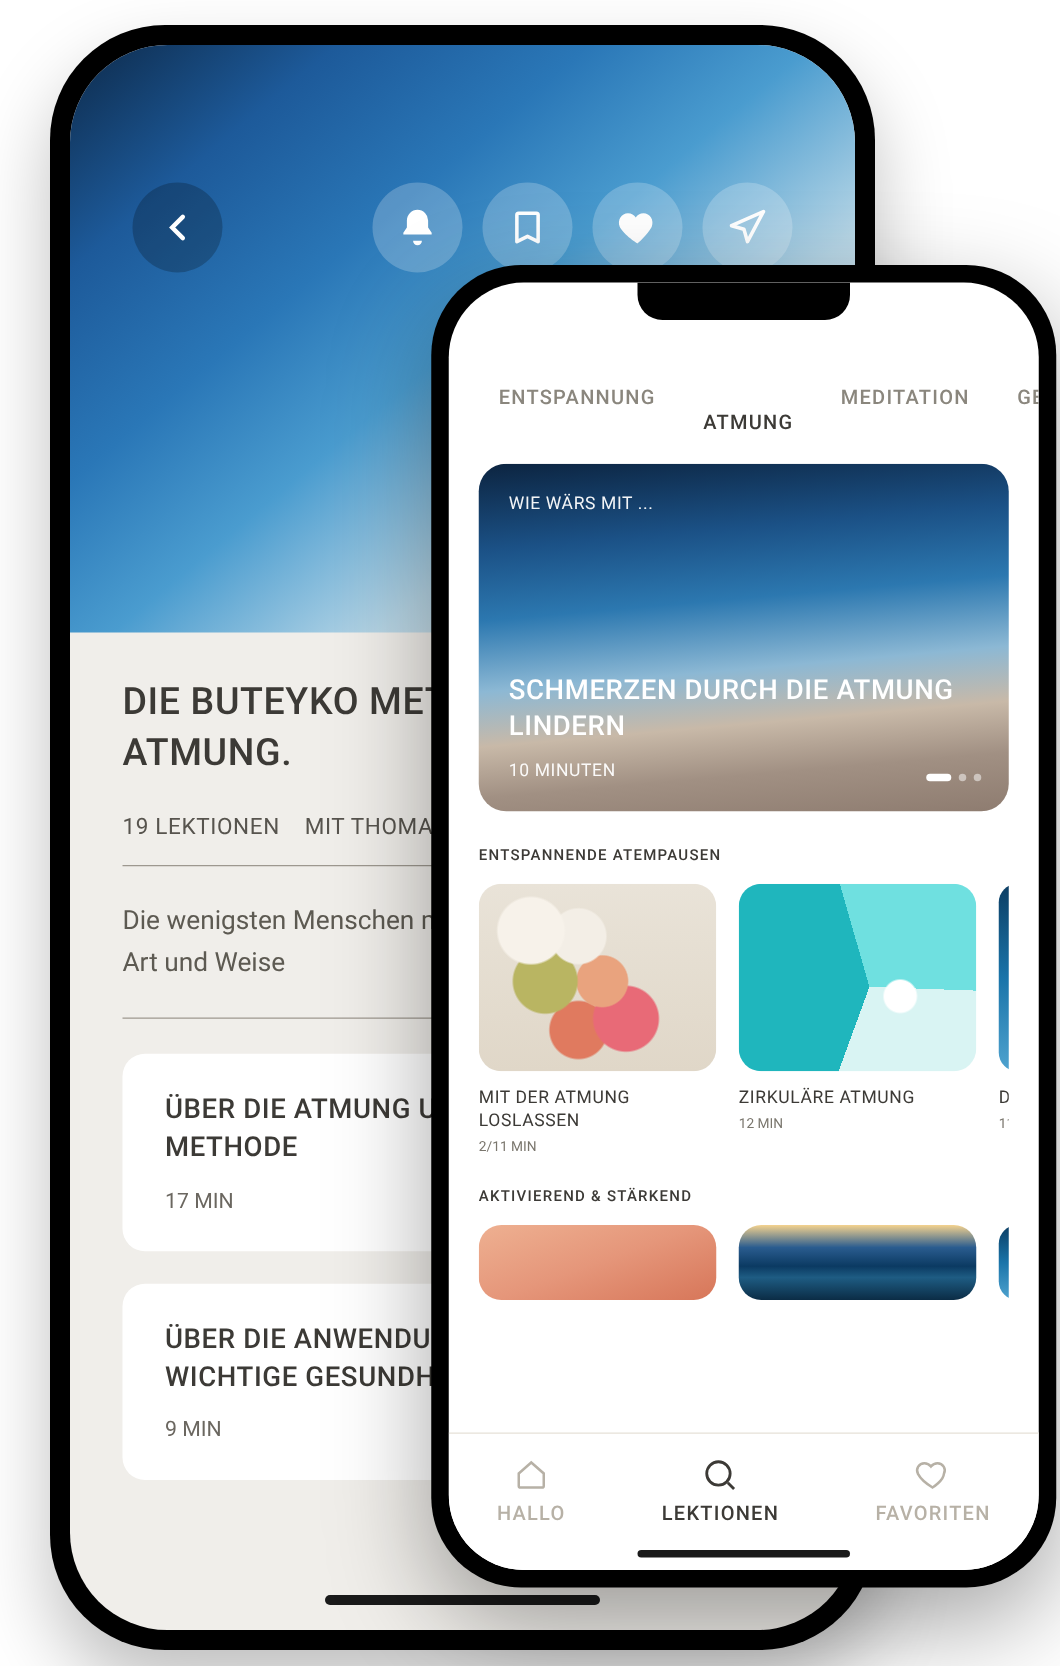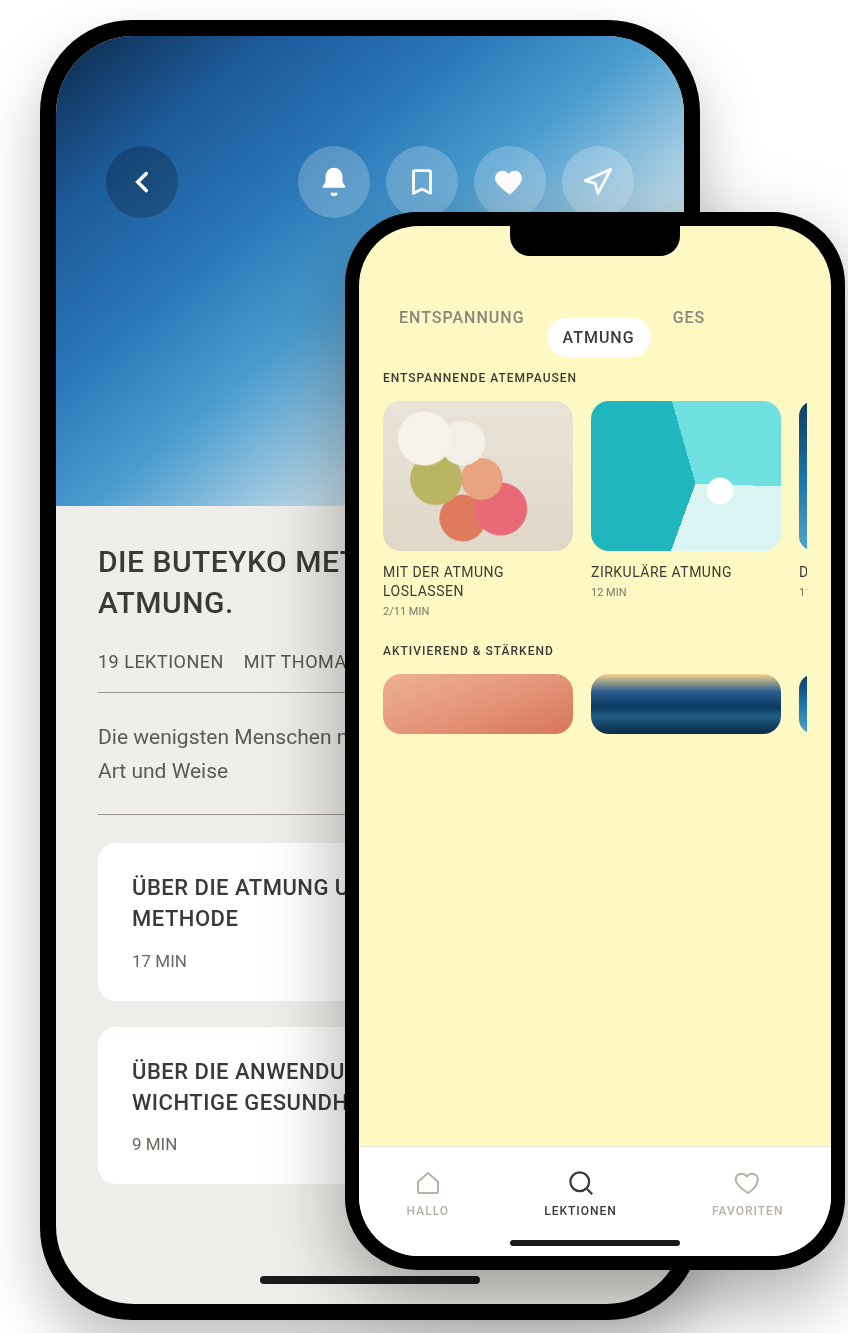--- a/index.html
+++ b/index.html
@@ -126,21 +126,21 @@
     background: #000;
     border-radius: 72px;
     padding: 14px;
     box-shadow: 0 30px 80px rgba(0,0,0,.35);
   }
   .phone2-screen {
     width: 100%;
     height: 100%;
     border-radius: 60px;
     overflow: hidden;
-    background: #fef9c3;
+    background: #ffffff;
     position: relative;
     display: flex;
     flex-direction: column;
   }
   .p2-notch {
     position: absolute;
     top: 0;
     left: 50%;
     transform: translateX(-50%);
     width: 170px;
@@ -275,21 +275,21 @@
   }
   .p2-nav-item {
     display: flex;
     flex-direction: column;
     align-items: center;
     gap: 6px;
     color: #b7b1a6;
   }
   .p2-nav-item.active { color: #3c3a36; }
   .p2-nav-item svg { width: 30px; height: 30px; }
-  .p2-nav-label { font-size: 12px; letter-spacing: 1px; font-weight: 500; }
+  .p2-nav-label { font-size: 16px; letter-spacing: 1px; font-weight: 500; }
   .p2-homebar {
     position: absolute;
     bottom: 10px;
     left: 50%;
     transform: translateX(-50%);
     width: 170px;
     height: 6px;
     background: #1a1a1a;
     border-radius: 3px;
   }
@@ -356,24 +356,37 @@
   </div>
 </div>
 
 <div class="phone2">
   <div class="phone2-screen">
     <div class="p2-notch"></div>
 
     <div class="p2-tabs">
       <div class="p2-tab">ENTSPANNUNG</div>
       <div class="p2-tab active">ATMUNG</div>
+      <div class="p2-tab">MEDITATION</div>
       <div class="p2-tab">GES</div>
     </div>
 
     <div class="p2-scroll">
+      <div class="p2-hero">
+        <div class="p2-hero-eyebrow">WIE WÄRS MIT ...</div>
+        <div class="p2-hero-bottom">
+          <div class="p2-hero-title">SCHMERZEN DURCH DIE ATMUNG LINDERN</div>
+          <div class="p2-hero-sub">10 MINUTEN</div>
+        </div>
+        <div class="p2-dots">
+          <div class="p2-dot active"></div>
+          <div class="p2-dot"></div>
+          <div class="p2-dot"></div>
+        </div>
+      </div>
 
       <div class="p2-section-title">ENTSPANNENDE ATEMPAUSEN</div>
       <div class="p2-row">
         <div class="p2-item">
           <div class="p2-thumb thumb-balloons"></div>
           <div class="p2-item-title">MIT DER ATMUNG LOSLASSEN</div>
           <div class="p2-item-meta">2/11 MIN</div>
         </div>
         <div class="p2-item">
           <div class="p2-thumb thumb-swirl"></div>

